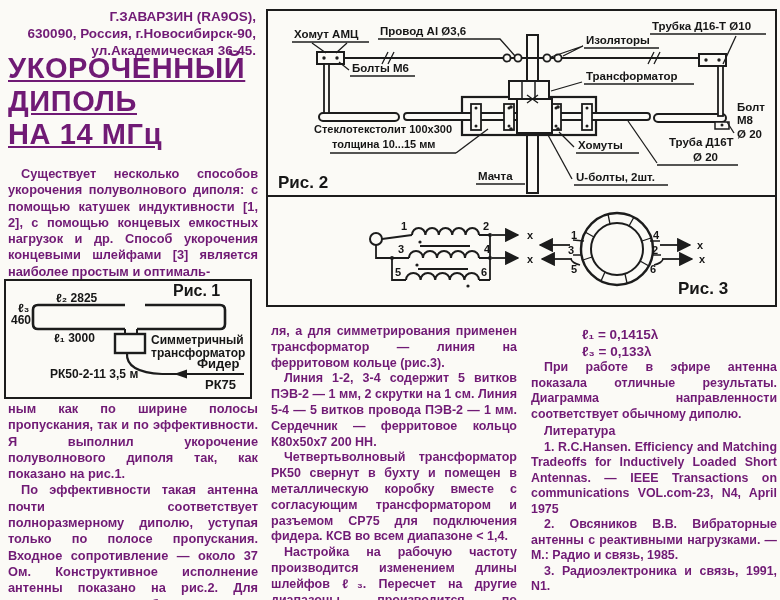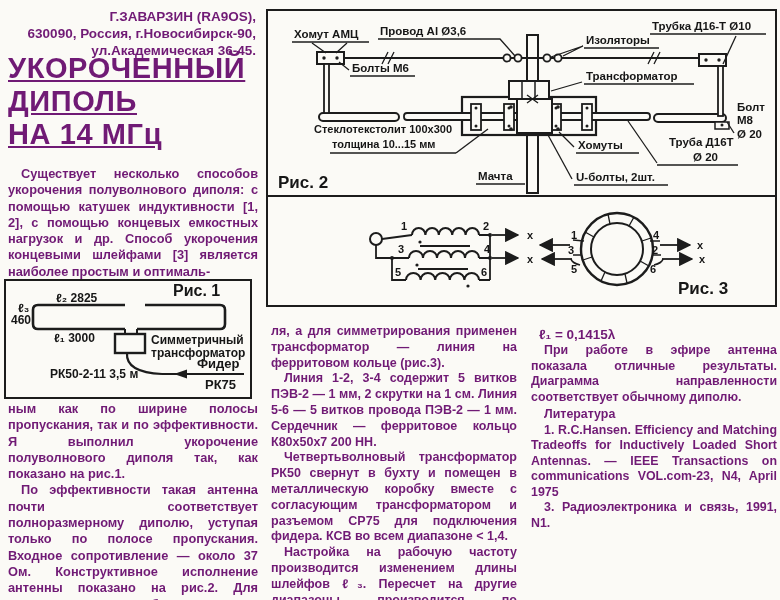--- a/index.html
+++ b/index.html
@@ -260,28 +260,30 @@
         <text class="num" x="429" y="52">х</text>
         <text class="num" x="431" y="66">х</text>
       </g>
       <text class="cap" x="410" y="97">Рис. 3</text>
     </svg>
     </div>
   </div>
 
   <div class="abs colM" style="left:271px;top:324px;">
     <p class="jt">ля, а для симметрирования применен трансформатор — линия на ферритовом кольце (рис.3).</p>
-    <p class="jt ind">Линия 1-2, 3-4 содержит 5 витков ПЭВ-2 — 1 мм, 2 скрутки на 1 см. Линия 5-6 — 5 витков провода ПЭВ-2 — 1 мм. Сердечник — ферритовое кольцо К80х50х7 200 НН.</p>
+    <p class="jt ind">Линия 1-2, 3-4 содержит 5 витков ПЭВ-2 — 1 мм, 2 скрутки на 1 см. Линия 5-4 — 5 витков провода ПЭВ-2 — 1 мм. Сердечник — ферритовое кольцо К80х50х7 200 НН.</p>
     <p class="jt ind">Четвертьволновый трансформатор РК50 свернут в бухту и помещен в металлическую коробку вместе с согласующим трансформатором и разъемом СР75 для подключения фидера. КСВ во всем диапазоне &lt; 1,4.</p>
     <p class="jt ind">Настройка на рабочую частоту производится изменением длины шлейфов ℓ₃. Пересчет на другие диапазоны производится по формулам</p>
   </div>
 
   <div class="abs colR" style="left:531px;top:326px;">
-    <div class="formula" style="padding-left:8px;">
+    <div class="formula" style="padding-left:8px;margin-left:43px;">
       <div>ℓ₁ = 0,1415λ</div>
+      <div>ℓ₃ = 0,133λ</div>
     </div>
     <p class="jt ind">При работе в эфире антенна показала отличные результаты. Диаграмма направленности соответствует обычному диполю.</p>
     <p class="ind" style="margin-top:2px;">Литература</p>
     <p class="jt ind">1. R.C.Hansen. Efficiency and Matching Tradeoffs for Inductively Loaded Short Antennas. — IEEE Transactions on communications VOL.com-23, N4, April 1975</p>
+    <p class="jt ind">2. Овсяников В.В. Вибраторные антенны с реактивными нагрузками. — М.: Радио и связь, 1985.</p>
     <p class="jt ind">3. Радиоэлектроника и связь, 1991, N1.</p>
   </div>
 
 </div>
 
 </body></html>

